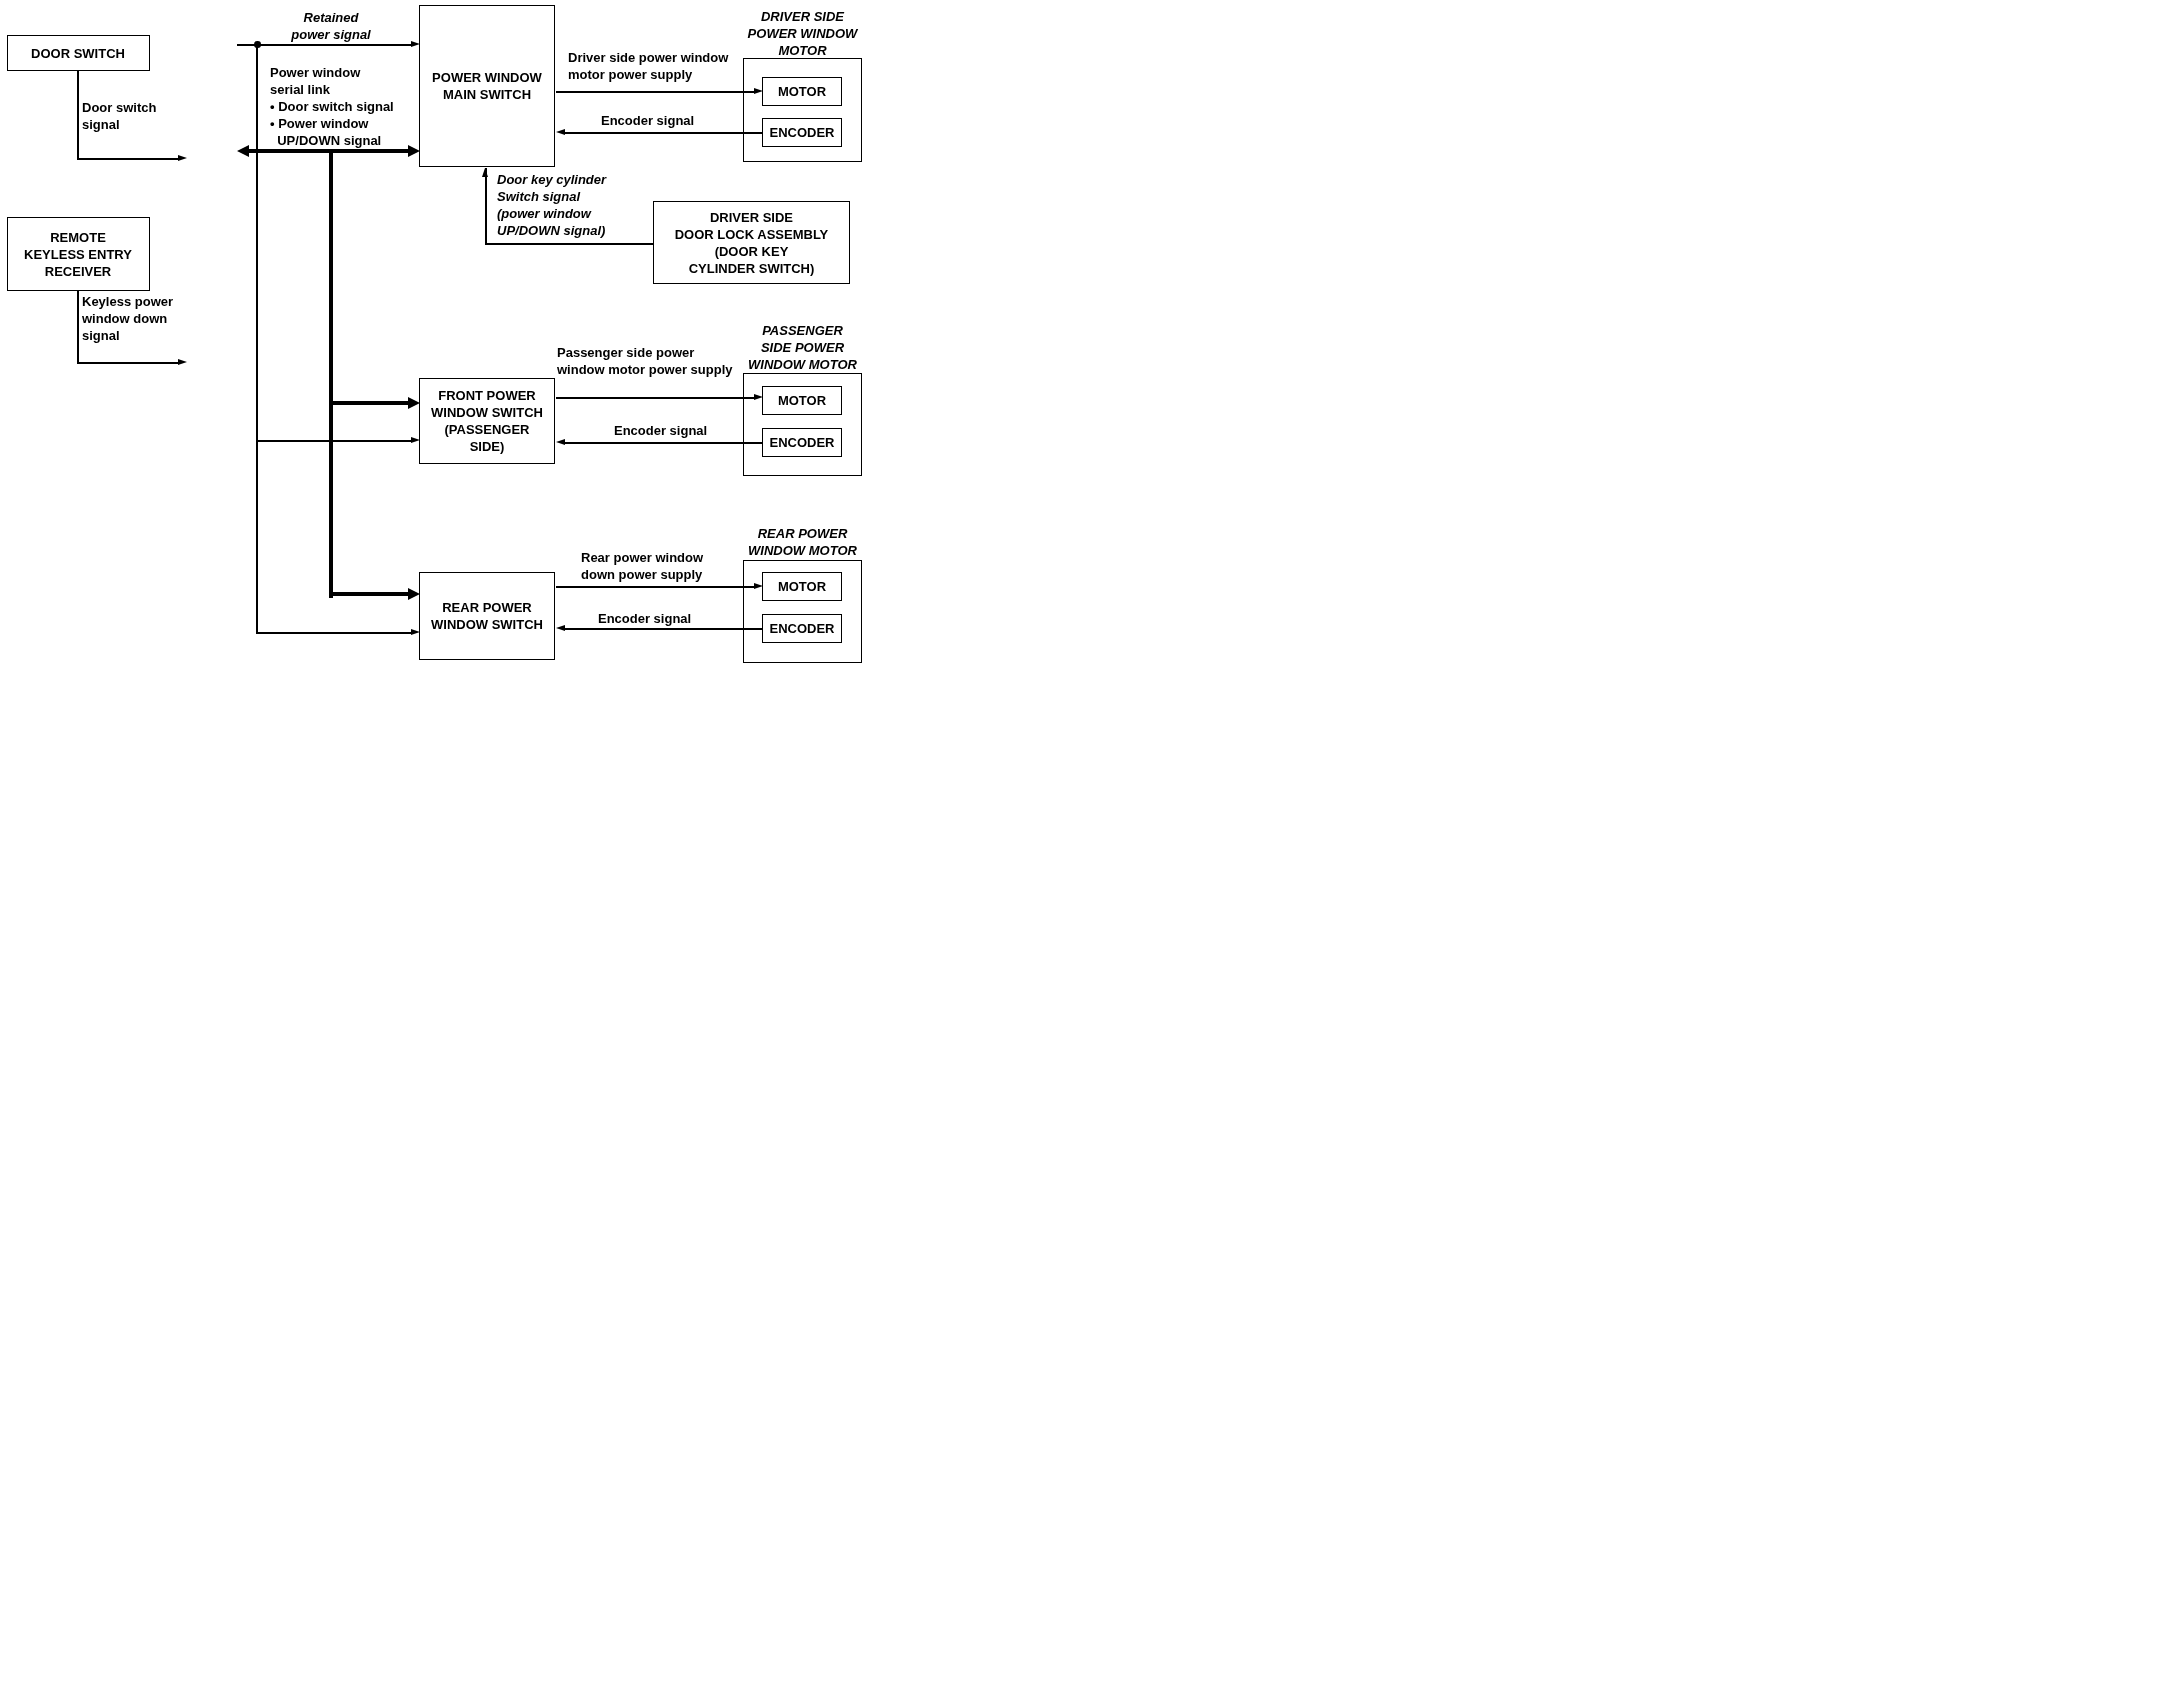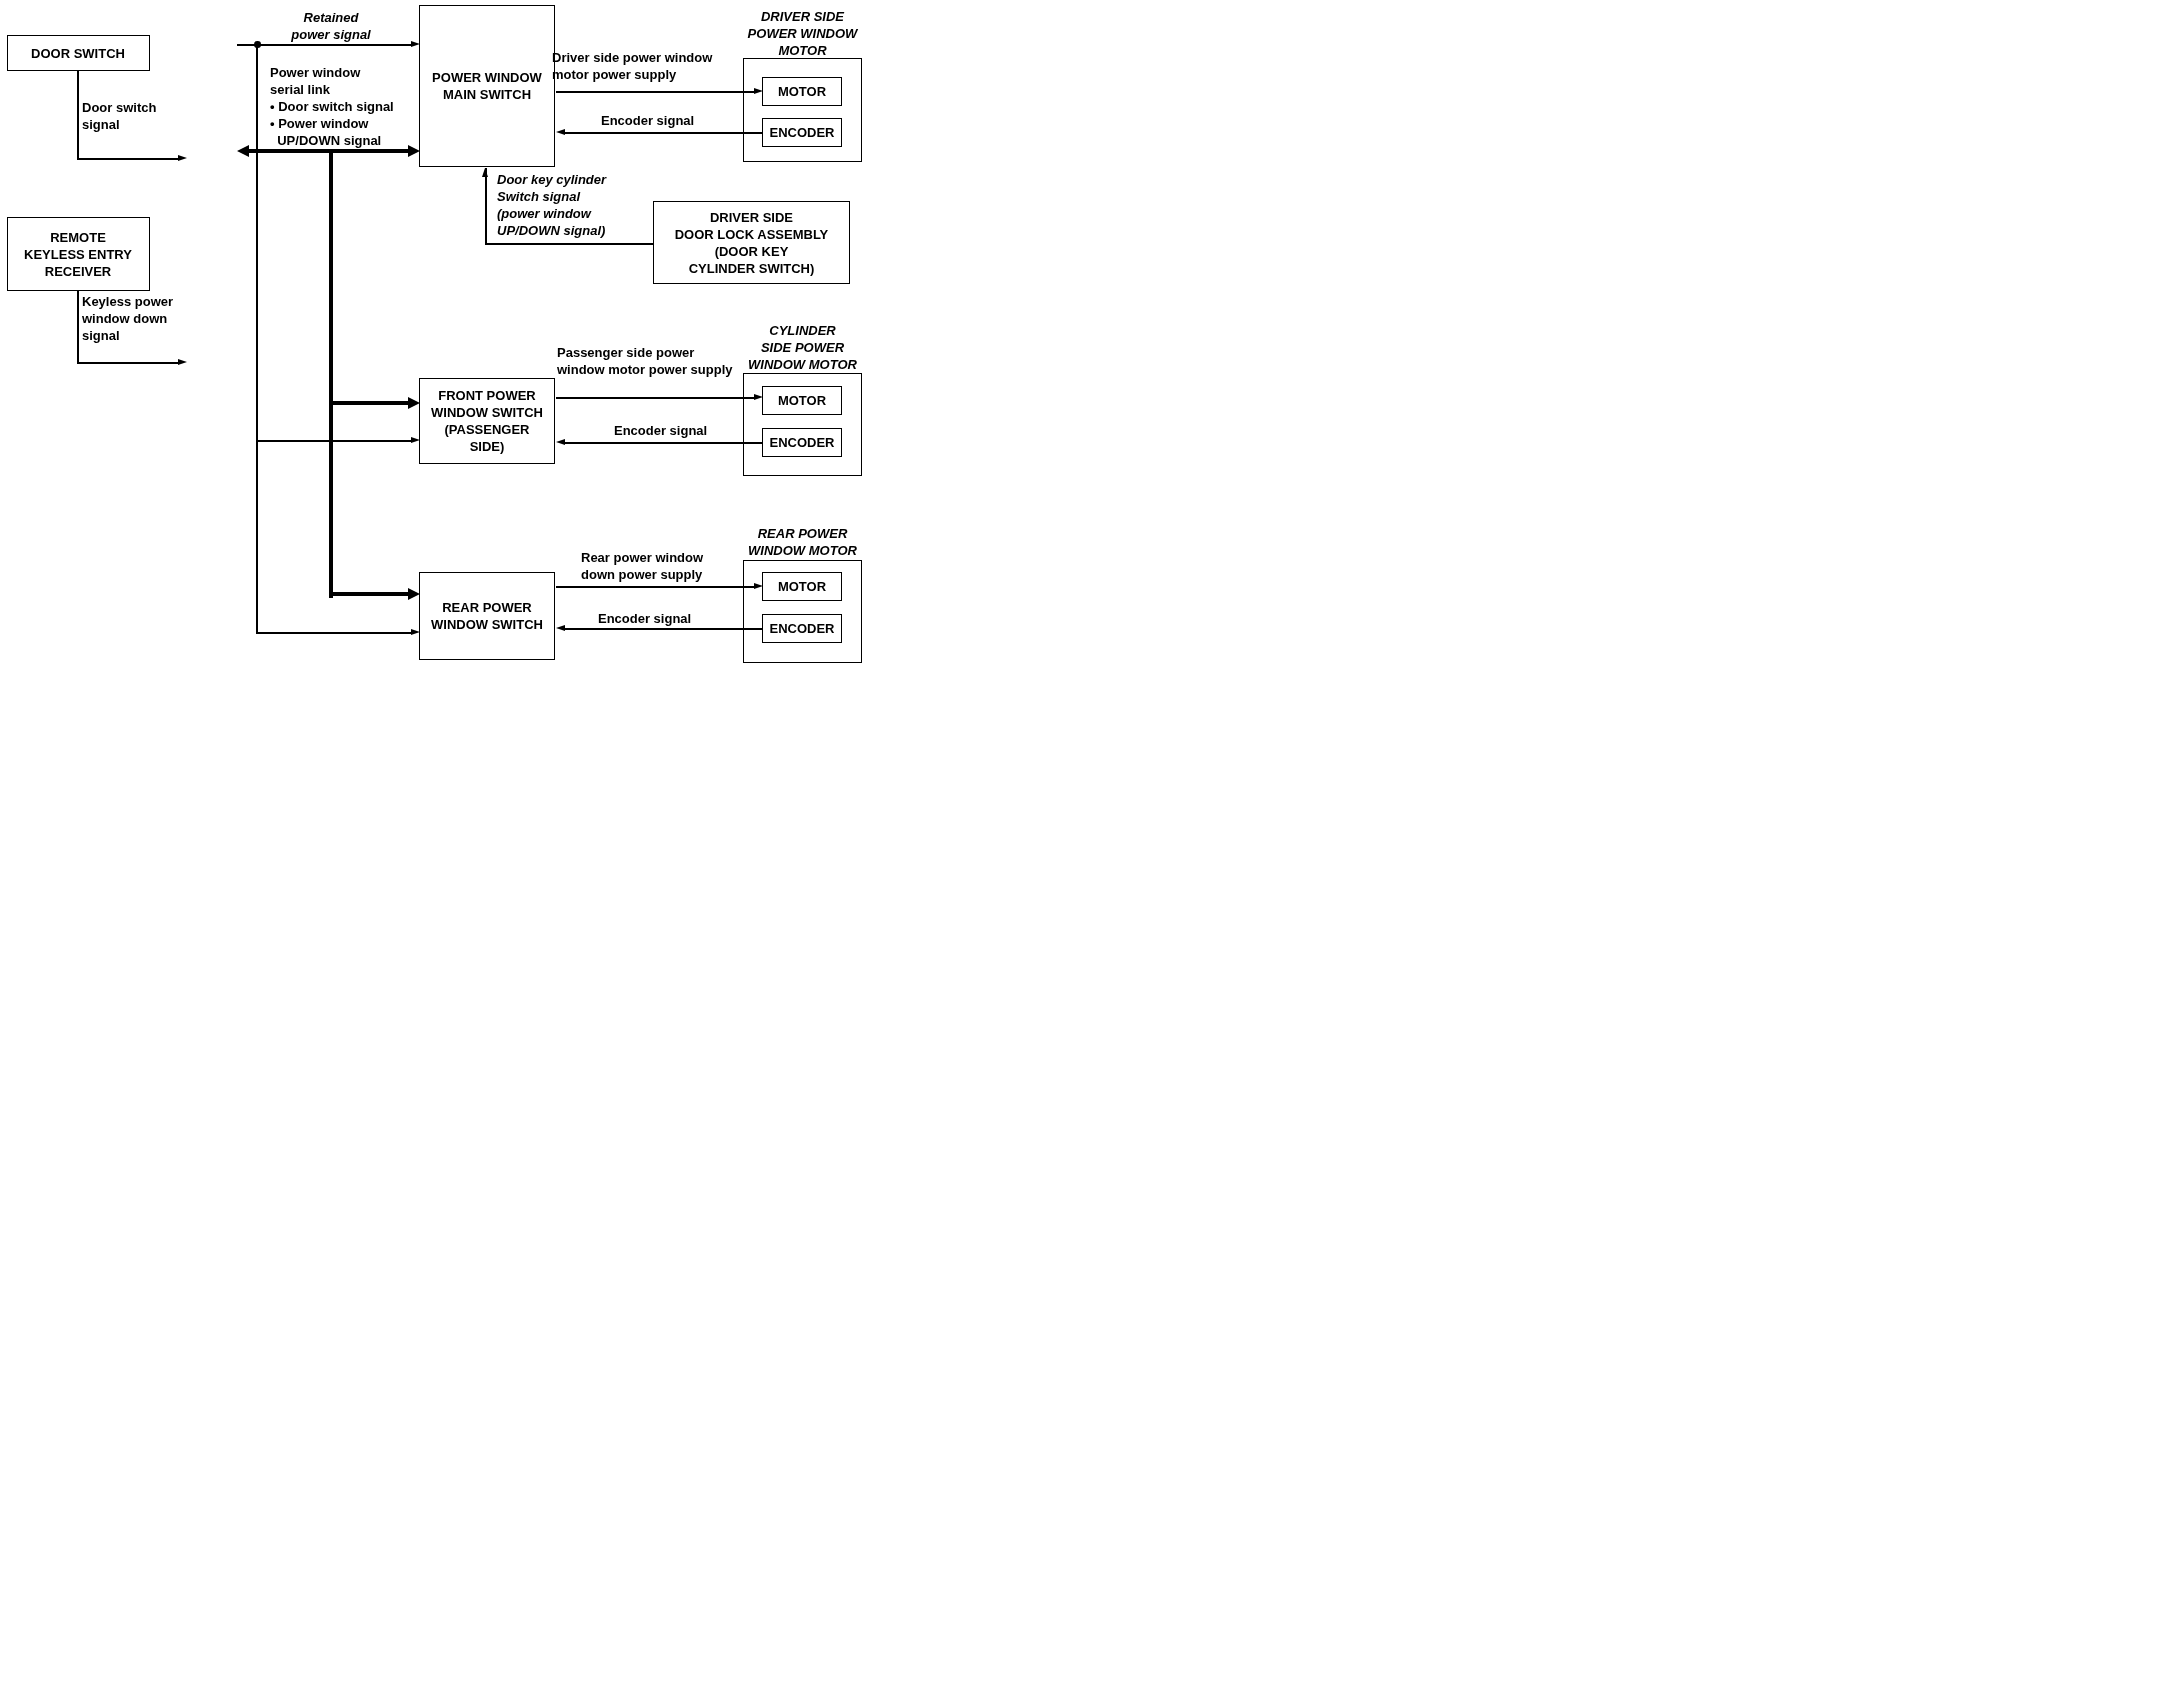--- a/index.html
+++ b/index.html
@@ -69,21 +69,21 @@
 (DOOR KEY
 CYLINDER SWITCH)</div>
 
   <div class="lbl center" style="left:727px;top:7.6px;width:151px;">DRIVER SIDE
 POWER WINDOW
 MOTOR</div>
   <div class="box" style="left:743px;top:58px;width:119px;height:104px;"></div>
   <div class="box" style="left:762px;top:77px;width:80px;height:29px;">MOTOR</div>
   <div class="box" style="left:762px;top:118px;width:80px;height:29px;">ENCODER</div>
 
-  <div class="lbl center" style="left:727px;top:322px;width:151px;">CYLINDER
+  <div class="lbl center" style="left:727px;top:322px;width:151px;">PASSENGER
 SIDE POWER
 WINDOW MOTOR</div>
   <div class="box" style="left:743px;top:373px;width:119px;height:103px;"></div>
   <div class="box" style="left:762px;top:386px;width:80px;height:29px;">MOTOR</div>
   <div class="box" style="left:762px;top:428px;width:80px;height:29px;">ENCODER</div>
 
   <div class="lbl center" style="left:727px;top:525px;width:151px;">REAR POWER
 WINDOW MOTOR</div>
   <div class="box" style="left:743px;top:560px;width:119px;height:103px;"></div>
   <div class="box" style="left:762px;top:572px;width:80px;height:29px;">MOTOR</div>
@@ -103,21 +103,21 @@
 serial link
 • Door switch signal
 • Power window
   UP/DOWN signal</div>
 
   <div class="lbl" style="left:497px;top:171px;font-style:italic;">Door key cylinder
 Switch signal
 (power window
 UP/DOWN signal)</div>
 
-  <div class="lbl" style="left:552px;top:49px;">Driver side power window
+  <div class="lbl" style="left:568px;top:49px;">Driver side power window
 motor power supply</div>
 
   <div class="lbl" style="left:601px;top:112px;">Encoder signal</div>
 
   <div class="lbl" style="left:557px;top:344px;">Passenger side power
 window motor power supply</div>
 
   <div class="lbl" style="left:614px;top:422px;">Encoder signal</div>
 
   <div class="lbl" style="left:581px;top:549px;">Rear power window

